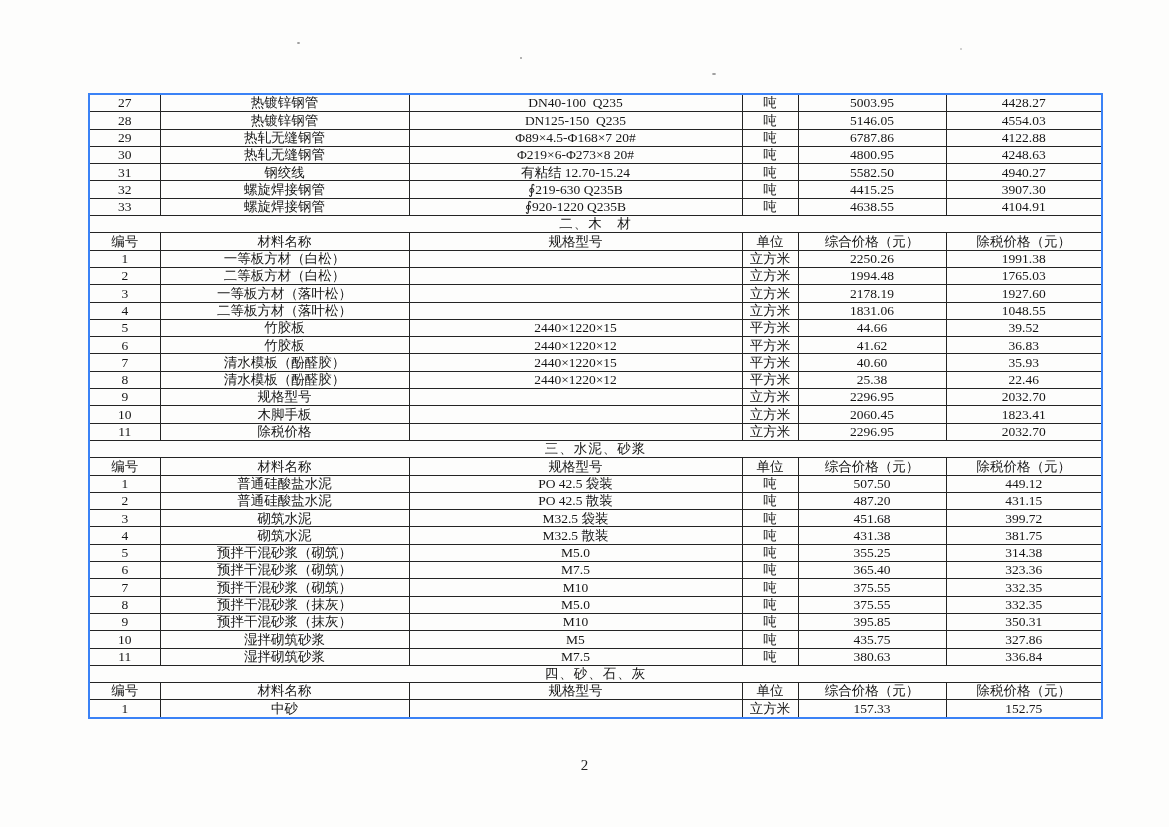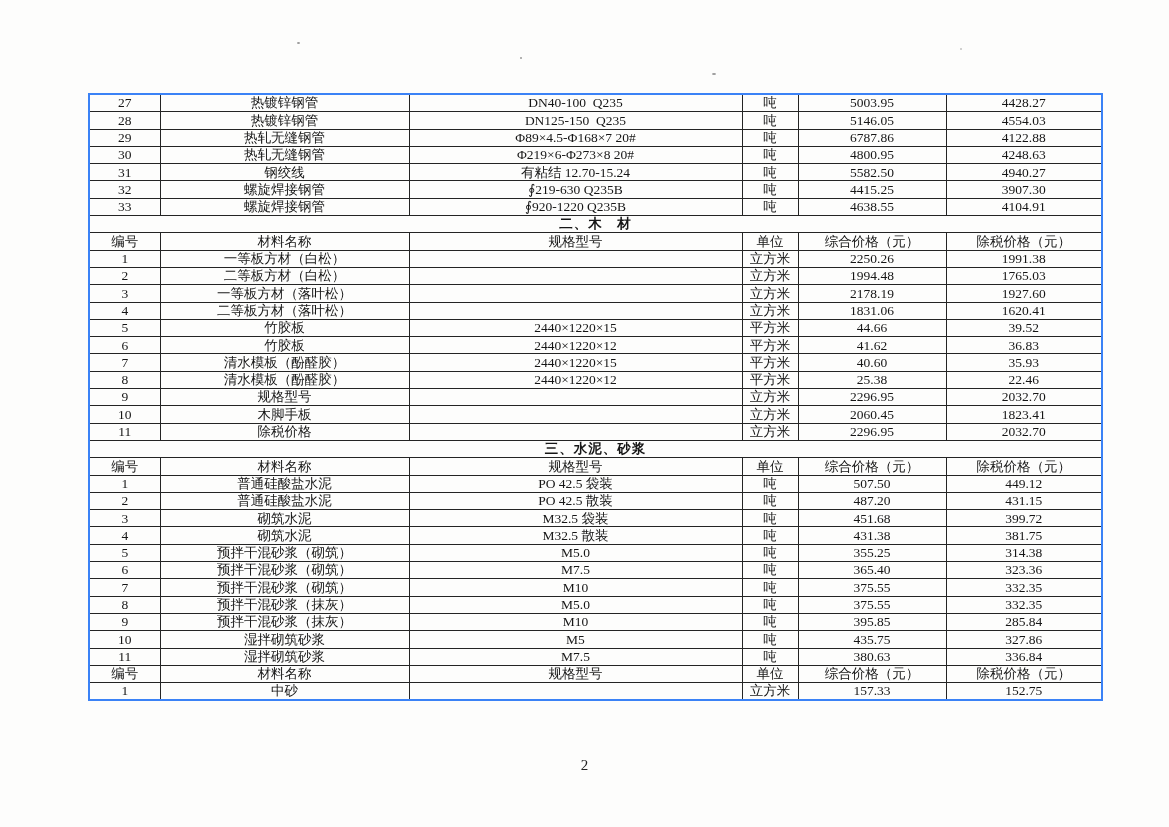--- a/index.html
+++ b/index.html
@@ -27,21 +27,21 @@
     font-size:13.5px;
     height:16.3px;
     line-height:1;
     padding:0 2px;
     white-space:pre;
     overflow:hidden;
   }
   td.section-title{
     font-size:14px;
     letter-spacing:1px;
-    font-weight:bold;
+    font-weight:normal;
   }
   td.col-header{font-size:13.5px;}
   .page-number{
     position:absolute;
     left:0;right:0;
     top:757px;
     text-align:center;
     font-size:15px;
     color:#222;
   }
@@ -161,21 +161,21 @@
           <td>立方米</td>
           <td>2178.19</td>
           <td>1927.60</td>
         </tr>
         <tr>
           <td>4</td>
           <td>二等板方材（落叶松）</td>
           <td></td>
           <td>立方米</td>
           <td>1831.06</td>
-          <td>1620.41</td>
+          <td>1048.55</td>
         </tr>
         <tr>
           <td>5</td>
           <td>竹胶板</td>
           <td>2440×1220×15</td>
           <td>平方米</td>
           <td>44.66</td>
           <td>39.52</td>
         </tr>
         <tr>
@@ -300,37 +300,40 @@
           <td>吨</td>
           <td>375.55</td>
           <td>332.35</td>
         </tr>
         <tr>
           <td>9</td>
           <td>预拌干混砂浆（抹灰）</td>
           <td>M10</td>
           <td>吨</td>
           <td>395.85</td>
-          <td>285.84</td>
+          <td>350.31</td>
         </tr>
         <tr>
           <td>10</td>
           <td>湿拌砌筑砂浆</td>
           <td>M5</td>
           <td>吨</td>
           <td>435.75</td>
           <td>327.86</td>
         </tr>
         <tr>
           <td>11</td>
           <td>湿拌砌筑砂浆</td>
           <td>M7.5</td>
           <td>吨</td>
           <td>380.63</td>
           <td>336.84</td>
+        </tr>
+        <tr>
+          <td class="section-title" colspan="6">四、砂、石、灰</td>
         </tr>
         <tr>
           <td class="col-header">编号</td>
           <td class="col-header">材料名称</td>
           <td class="col-header">规格型号</td>
           <td class="col-header">单位</td>
           <td class="col-header">综合价格（元）</td>
           <td class="col-header">除税价格（元）</td>
         </tr>
         <tr>

